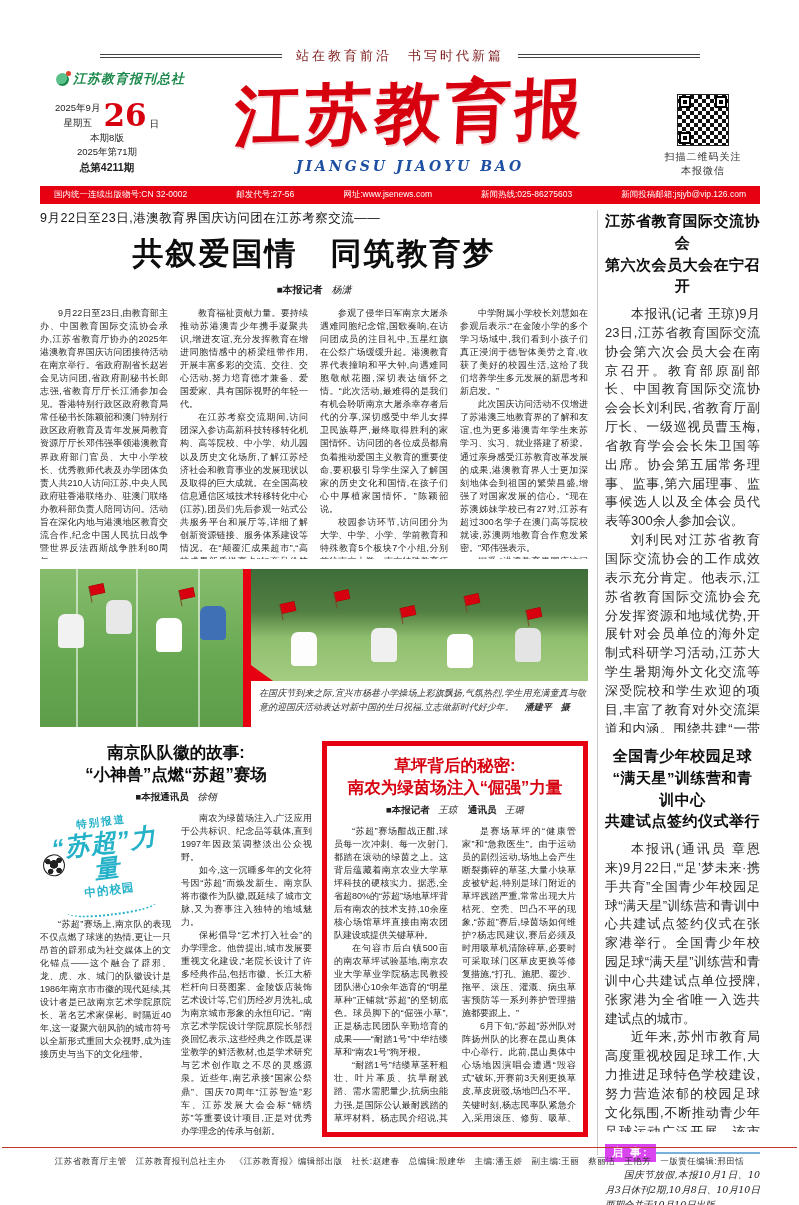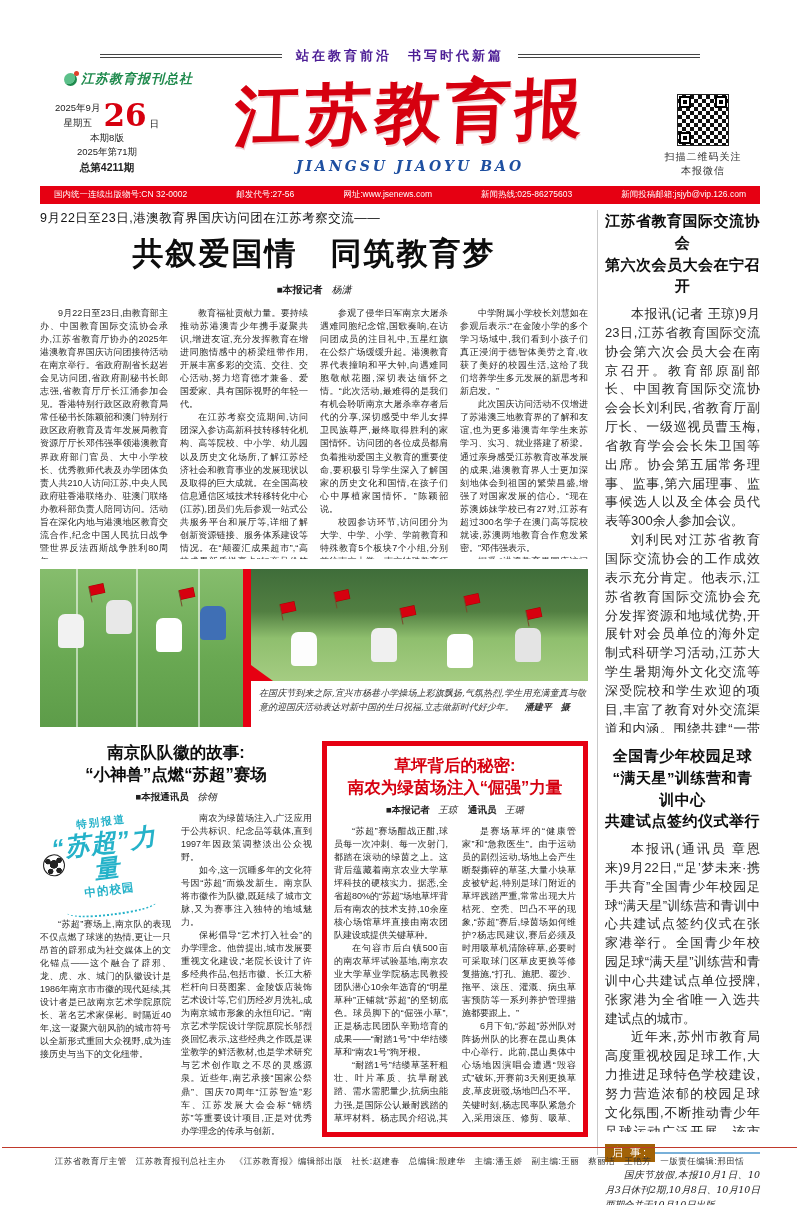--- a/index.html
+++ b/index.html
@@ -6,24 +6,24 @@
   * { box-sizing:border-box; }
   .page {
     position:relative; width:799px; height:1205px; margin:0 auto;
     background:#ffffff; overflow:hidden;
     font-family:"Liberation Sans","DejaVu Sans",sans-serif;
     color:#1a1a1a; padding:48px 39px 0 40px;
   }
   
   .slogan-row { display:flex; align-items:center; gap:14px; height:16px; margin:0 60px; }
   .slogan-row .dline { flex:1; height:4px; border-top:1px solid #444; border-bottom:1px solid #444; }
-  .slogan-text { color:#4c1d95; font-weight:bold; font-size:13px; letter-spacing:3px; white-space:nowrap; }
+  .slogan-text { color:#7f1d1d; font-weight:normal; font-size:13px; letter-spacing:3px; white-space:nowrap; }
   
   .masthead { position:relative; height:112px; margin-top:4px; }
-  .brand-society { position:absolute; left:24px; top:2px; display:flex; align-items:center; gap:4px; }
+  .brand-society { position:absolute; left:16px; top:2px; display:flex; align-items:center; gap:4px; }
   .brand-icon { width:13px; height:13px; border-radius:50%; background:radial-gradient(circle at 35% 35%, #5cc08a 55%, #1f8a4d 56%); position:relative; }
   .brand-icon:after { content:""; position:absolute; right:-2px; top:-2px; width:5px; height:5px; border-radius:50%; background:#e0402a; }
   .brand-society span.txt { color:#1f8a4d; font-size:13px; font-weight:bold; font-style:italic; letter-spacing:1px; }
   .date-block { position:absolute; left:12px; top:32px; width:110px; text-align:center; font-size:9.5px; color:#222; line-height:1.5; }
   .date-top { display:flex; justify-content:center; align-items:center; gap:3px; }
   .date-ym { display:flex; flex-direction:column; font-size:9.5px; }
   .date-day { color:#d6000f; font-size:31px; font-weight:bold; font-family:"DejaVu Serif",serif; line-height:1; }
   .date-day-suffix { font-size:9.5px; align-self:flex-end; }
   .issue-total { font-weight:bold; font-size:10.5px; }
   .paper-title { position:absolute; left:150px; top:2px; width:440px; text-align:center; }
@@ -109,21 +109,21 @@
   .turf-box .two-col { height:300px;gap:14px; }
   
   .r-art-head { text-align:center; font-weight:bold; font-size:15px; line-height:1.45; color:#0d0d0d; letter-spacing:0.5px; }
   .rbody { margin-top:8px; font-size:13px; line-height:1.45; text-align:justify; color:#2a2a2a; overflow:hidden; }
   .rbody-1 { height:428px; }
   .rbody-2 { height:292px; }
   .r-gap { height:12px; }
   
   .notice { margin-top:12px; border-bottom:1px solid #7fb0d8; padding-bottom:6px; }
   .notice-head { display:flex; align-items:center; }
-  .notice-label { background:#a16207; color:#fff; font-weight:normal; font-size:11px; padding:1px 7px 2px 7px; letter-spacing:2px; }
+  .notice-label { background:#d946ef; color:#fff; font-weight:bold; font-size:11px; padding:1px 7px 2px 7px; letter-spacing:2px; }
   .notice-line { flex:1; height:2px; background:#2f86c4; opacity:0.65; }
   .notice-text { margin-top:5px; font-size:9.5px; line-height:1.6; color:#222; font-family:"DejaVu Serif",serif; font-style:italic; text-align:justify; }
   .notice-text p { margin:0; text-indent:2em; }
   
   .footer { position:absolute; left:0; right:0; top:1147px; }
   .footer-line { height:0; border-top:1.5px solid #c0392b; margin:0 2px; }
   .footer-text { text-align:center; font-size:8.5px; color:#333; margin-top:8px; letter-spacing:0.5px; }
 </style>
 </head>
 <body>

